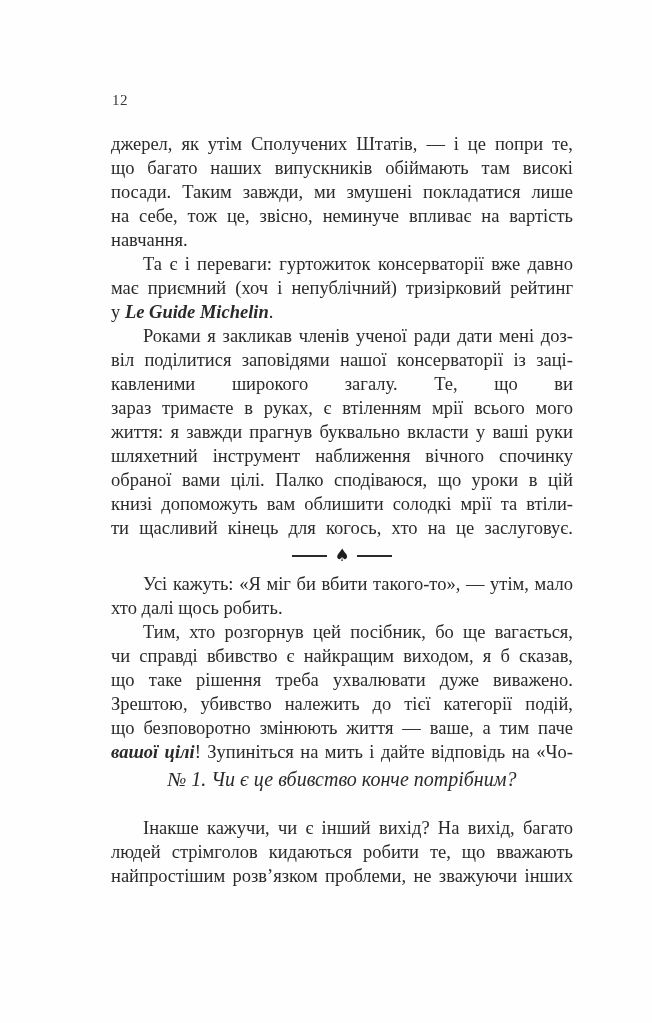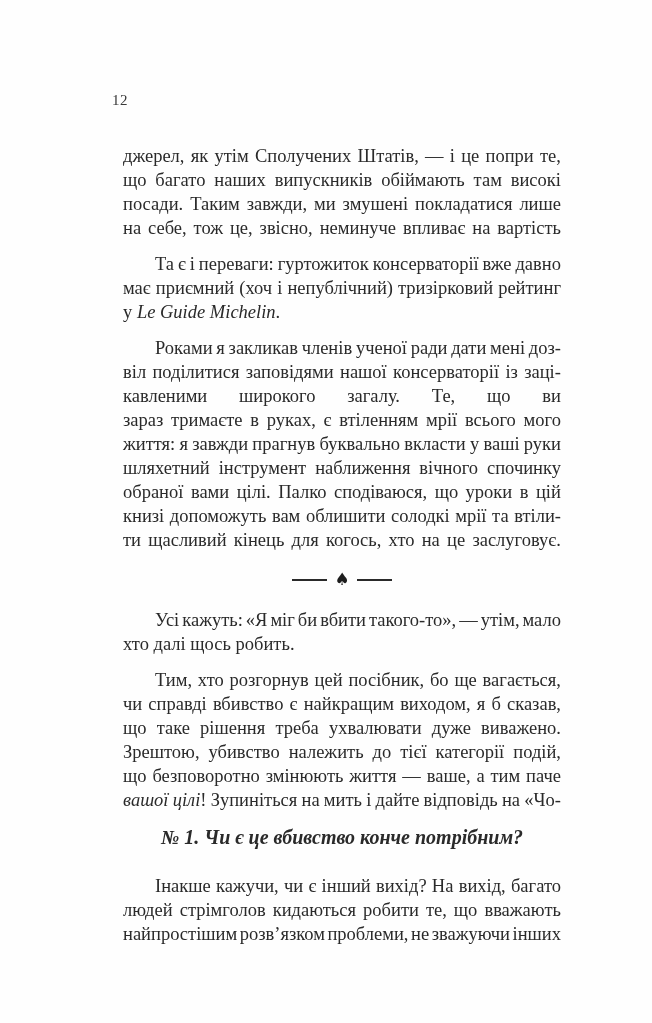--- a/index.html
+++ b/index.html
@@ -17,55 +17,55 @@
     font-size: 15px;
     line-height: 1;
     color: #383838;
     letter-spacing: 0.4px;
   }
   .page-body {
     position: absolute;
     left: 111px; top: 132px;
     width: 462px;
   }
-  .para { margin: 12px; }
+  .para { margin: 0; }
   .line {
     display: flex;
     justify-content: space-between;
     font-size: 18.5px;
     line-height: 24px;
     height: 24px;
     white-space: nowrap;
   }
   .line.lastleft { justify-content: flex-start; gap: 0.25em; }
   .line.indent { padding-left: 32px; }
   .w { white-space: pre; }
-  .w em { font-style: italic; }
+  .w em { font-style: italic; font-weight: bold; }
   .divider {
     height: 32px;
     display: flex;
     align-items: center;
     justify-content: center;
     gap: 7px;
   }
   .divider .dash { width: 35px; height: 1.5px; background: #2a2a2a; }
   .divider .spade {
     font-family: "DejaVu Sans", sans-serif;
     font-size: 17px;
     line-height: 1;
     transform: translateY(-1.5px);
     color: #1d1d1d;
   }
   .heading {
-    font-weight: 700;
+    font-weight: 400;
     font-style: italic;
     font-size: 20px;
     line-height: 26px;
     text-align: center;
-    margin: 10px 0 24px 0;
+    margin: 2px 0 24px 0;
     white-space: nowrap;
   }
 </style>
 </head>
 <body>
 
 <div class="page-number">12</div>
 
 <div class="page-body">
     <div class="para">
@@ -103,20 +103,23 @@
         <span class="w"><span>на</span></span>
         <span class="w"><span>себе,</span></span>
         <span class="w"><span>тож</span></span>
         <span class="w"><span>це,</span></span>
         <span class="w"><span>звісно,</span></span>
         <span class="w"><span>неминуче</span></span>
         <span class="w"><span>впливає</span></span>
         <span class="w"><span>на</span></span>
         <span class="w"><span>вартість</span></span>
       </div>
+      <div class="line lastleft">
+        <span class="w"><span>навчання.</span></span>
+      </div>
     </div>
     <div class="para">
       <div class="line indent">
         <span class="w"><span>Та</span></span>
         <span class="w"><span>є</span></span>
         <span class="w"><span>і</span></span>
         <span class="w"><span>переваги:</span></span>
         <span class="w"><span>гуртожиток</span></span>
         <span class="w"><span>консерваторії</span></span>
         <span class="w"><span>вже</span></span>

